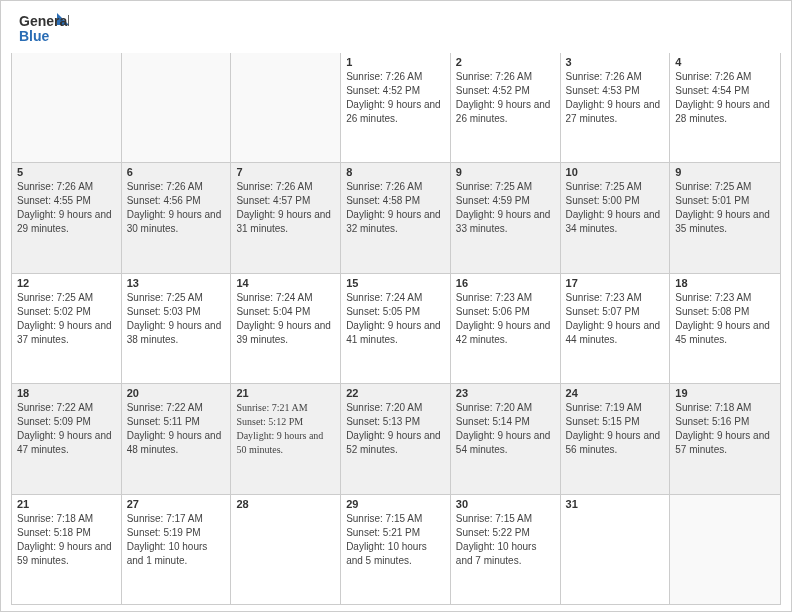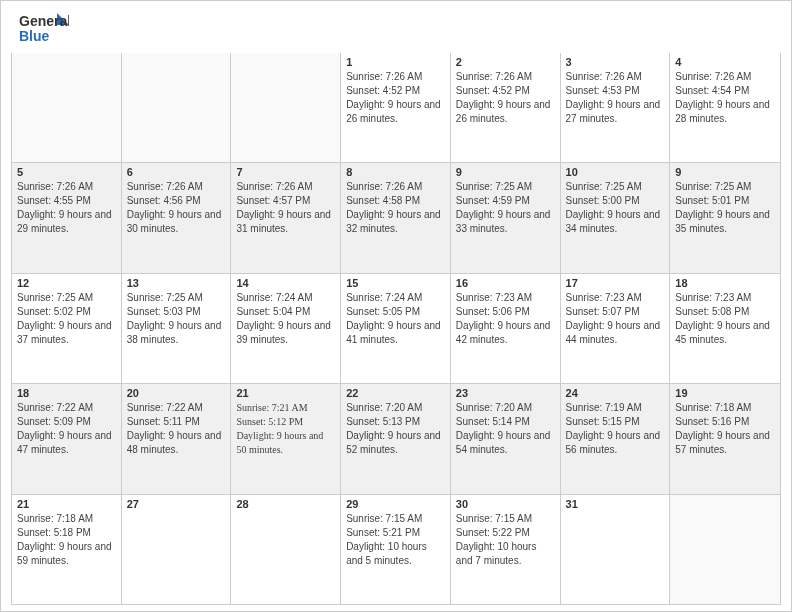--- a/index.html
+++ b/index.html
@@ -294,20 +294,23 @@
         </div>
         <div class="cal-week">
           <div class="cal-cell">
             <div class="day-num">21</div>
             <div class="cell-info" style="white-space: pre-line;">Sunrise: 7:18 AM
 Sunset: 5:18 PM
 Daylight: 9 hours and 59 minutes.</div>
           </div>
           <div class="cal-cell">
             <div class="day-num">27</div>
+            <div class="cell-info" style="white-space: pre-line;">Sunrise: 7:17 AM
+Sunset: 5:19 PM
+Daylight: 10 hours and 1 minute.</div>
           </div>
           <div class="cal-cell">
             <div class="day-num">28</div>
           </div>
           <div class="cal-cell">
             <div class="day-num">29</div>
             <div class="cell-info" style="white-space: pre-line;">Sunrise: 7:15 AM
 Sunset: 5:21 PM
 Daylight: 10 hours and 5 minutes.</div>
           </div>

